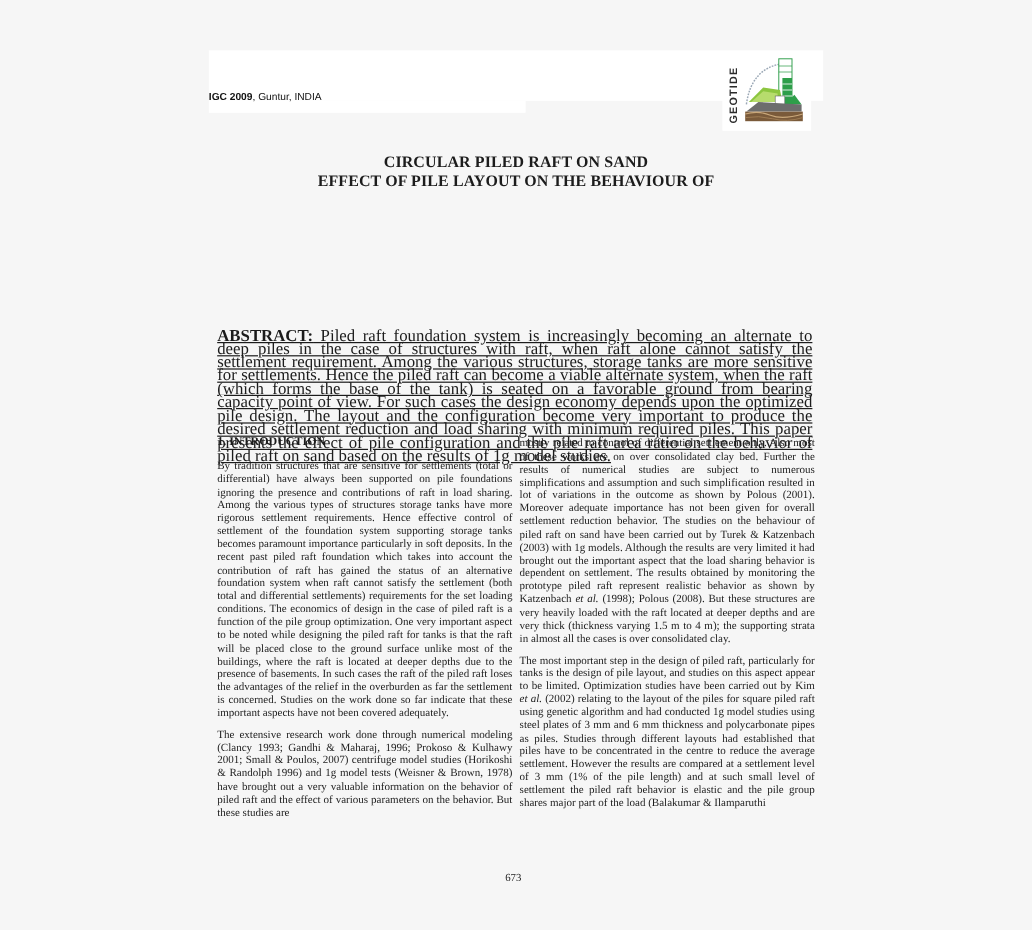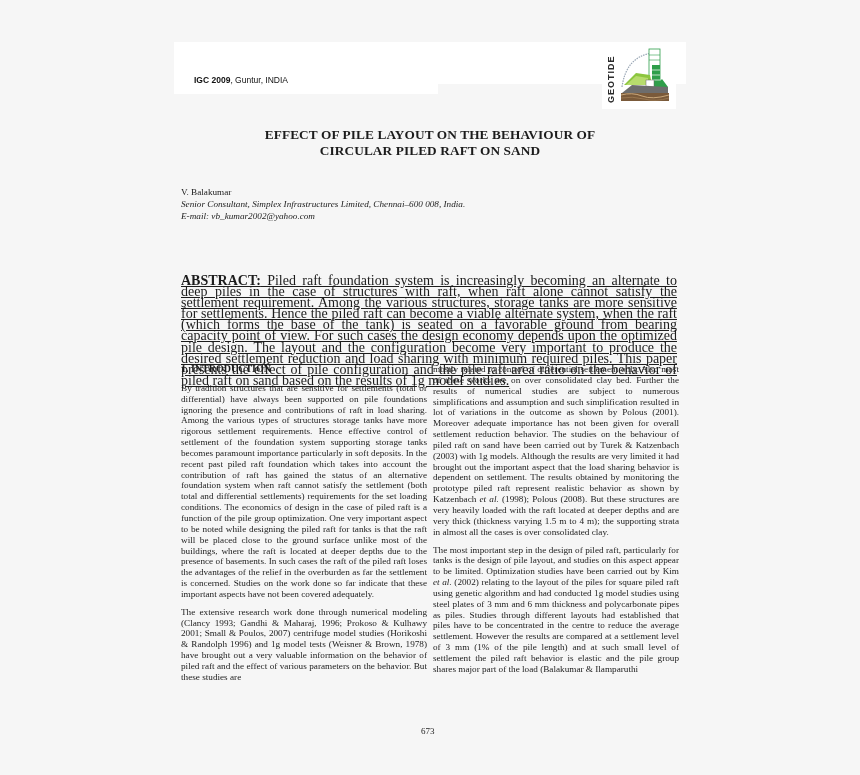--- a/index.html
+++ b/index.html
@@ -2,21 +2,21 @@
 <html><head>
 <meta charset="utf-8">
 <style>
   html, body { margin: 0; padding: 0; }
   body {
     width: 860px; height: 775px; background: #f6f6f6; position: relative; overflow: hidden;
     font-family: "Liberation Serif", "DejaVu Serif", serif; color: #1c1c1c;
   }
   .hdr-top { position: absolute; left: 174px; top: 42px; width: 512px; height: 42px; background: #ffffff; }
   .hdr-low { position: absolute; left: 174px; top: 84px; width: 264px; height: 10px; background: #ffffff; }
-  .conf { position: absolute; left: 194px; top: 75px; font-family: "Liberation Sans", "DejaVu Sans", sans-serif; font-size: 8.5px; color: #111; }
+  .conf { position: absolute; left: 174px; top: 75px; font-family: "Liberation Sans", "DejaVu Sans", sans-serif; font-size: 8.5px; color: #111; }
   .conf b { font-weight: bold; }
   .logo-box { position: absolute; left: 602px; top: 45px; width: 74px; height: 64px; background: #ffffff; }
   .logo-box svg { position: absolute; left: 0; top: 0; }
   .title { position: absolute; left: 174px; width: 512px; top: 127px; text-align: center; font-weight: bold; font-size: 13.3px; line-height: 16px; letter-spacing: 0.1px; }
   .authors { position: absolute; left: 181px; top: 186px; width: 500px; font-size: 9.2px; line-height: 12px; }
   .authors .name { font-style: normal; }
   .authors .it { font-style: italic; }
   .authors .gap { height: 4px; }
   .abstract { position: absolute; left: 181px; top: 275px; width: 496px; font-size: 14px; line-height: 11.1px; text-align: justify; text-decoration: underline; }
   .abstract b { font-weight: bold; }
@@ -53,30 +53,25 @@
     <rect x="44" y="35" width="8" height="7" fill="#ffffff" stroke="#666" stroke-width="0.5"></rect>
     <path d="M52 42 L60 34 L66 42 Z" fill="#2e9e4a"></path>
     <path d="M20 48 L30 40 L66 42 L66 48 Z" fill="#6d6d6d"></path>
     <rect x="19" y="48" width="48" height="8" fill="#7a5a3a"></rect>
     <path d="M19 50 Q 30 47 40 51 T 67 50" stroke="#c9a77a" stroke-width="1" fill="none"></path>
     <path d="M19 53 Q 30 51 42 54 T 67 53" stroke="#a07d55" stroke-width="0.8" fill="none"></path>
   </svg>
 </div>
 
 <div class="title">
+  <div>CIRCULAR PILED RAFT ON SAND</div>
   <div>EFFECT OF PILE LAYOUT ON THE BEHAVIOUR OF</div>
-  <div>CIRCULAR PILED RAFT ON SAND</div>
 </div>
 
 <div class="authors">
-  <div>
-    <div class="name">V. Balakumar</div>
-    <div class="it">Senior Consultant, Simplex Infrastructures Limited, Chennai–600 008, India.</div>
-    <div class="it">E-mail:  vb_kumar2002@yahoo.com</div>
-  </div>
   <div class="gap"></div>
 </div>
 
 <div class="abstract"><b>ABSTRACT:</b><span> Piled raft foundation system is increasingly becoming an alternate to deep piles in the case of structures with raft, when raft alone cannot satisfy the settlement requirement. Among the various structures, storage tanks are more sensitive for settlements. Hence the piled raft can become a viable alternate system, when the raft (which forms the base of the tank) is seated on a favorable ground from bearing capacity point of view. For such cases the design economy depends upon the optimized pile design. The layout and the configuration become very important to produce the desired settlement reduction and load sharing with minimum required piles. This paper presents the effect of pile configuration and the pile raft area ratio on the behavior of piled raft on sand based on the results of 1g model studies.</span></div>
 
 <div class="col left">
   <div class="sec-head">1. INTRODUCTION</div>
   <p>By tradition structures that are sensitive for settlements (total or differential) have always been supported on pile foundations ignoring the presence and contributions of raft in load sharing. Among the various types of structures storage tanks have more rigorous settlement requirements. Hence effective control of settlement of the foundation system supporting storage tanks becomes paramount importance particularly in soft deposits. In the recent past piled raft foundation which takes into account the contribution of raft has gained the status of an alternative foundation system when raft cannot satisfy the settlement (both total and differential settlements) requirements for the set loading conditions. The economics of design in the case of piled raft is a function of the pile group optimization. One very important aspect to be noted while designing the piled raft for tanks is that the raft will be placed close to the ground surface unlike most of the buildings, where the raft is located at deeper depths due to the presence of basements. In such cases the raft of the piled raft loses the advantages of the relief in the overburden as far the settlement is concerned. Studies on the work done so far indicate that these important aspects have not been covered adequately.</p>
   <p>The extensive research work done through numerical modeling (Clancy 1993; Gandhi &amp; Maharaj, 1996; Prokoso &amp; Kulhawy 2001; Small &amp; Poulos, 2007) centrifuge model studies (Horikoshi &amp; Randolph 1996) and 1g model tests (Weisner &amp; Brown, 1978) have brought out a very valuable information on the behavior of piled raft and the effect of various parameters on the behavior. But these studies are</p>
 </div>

